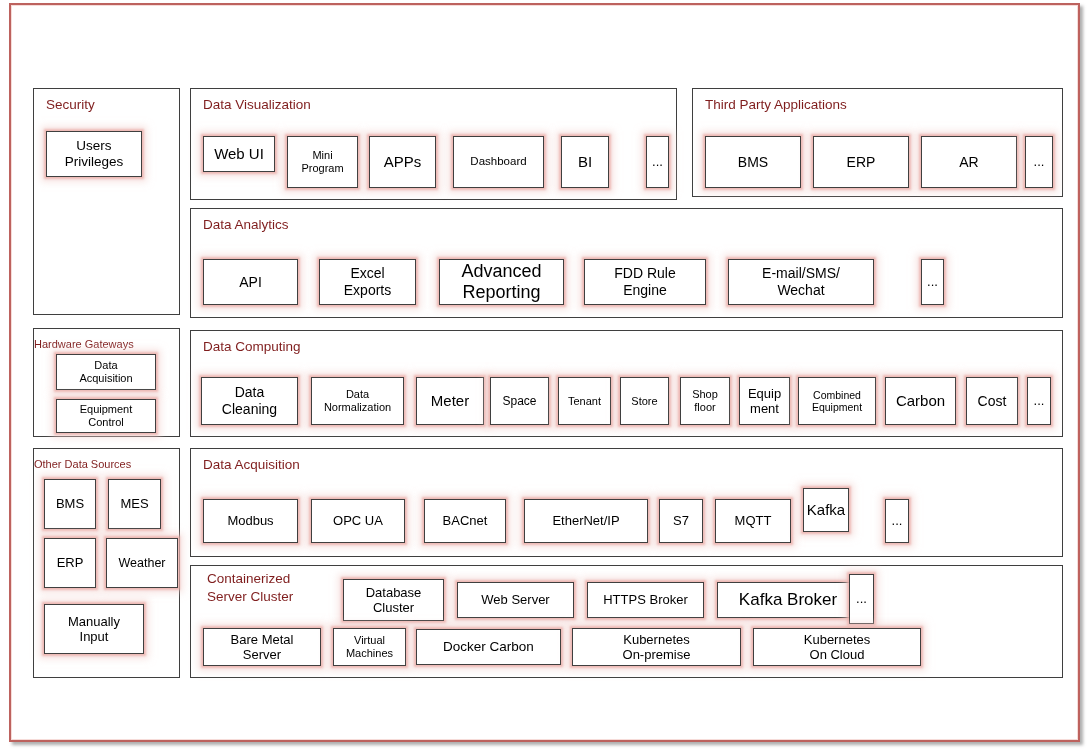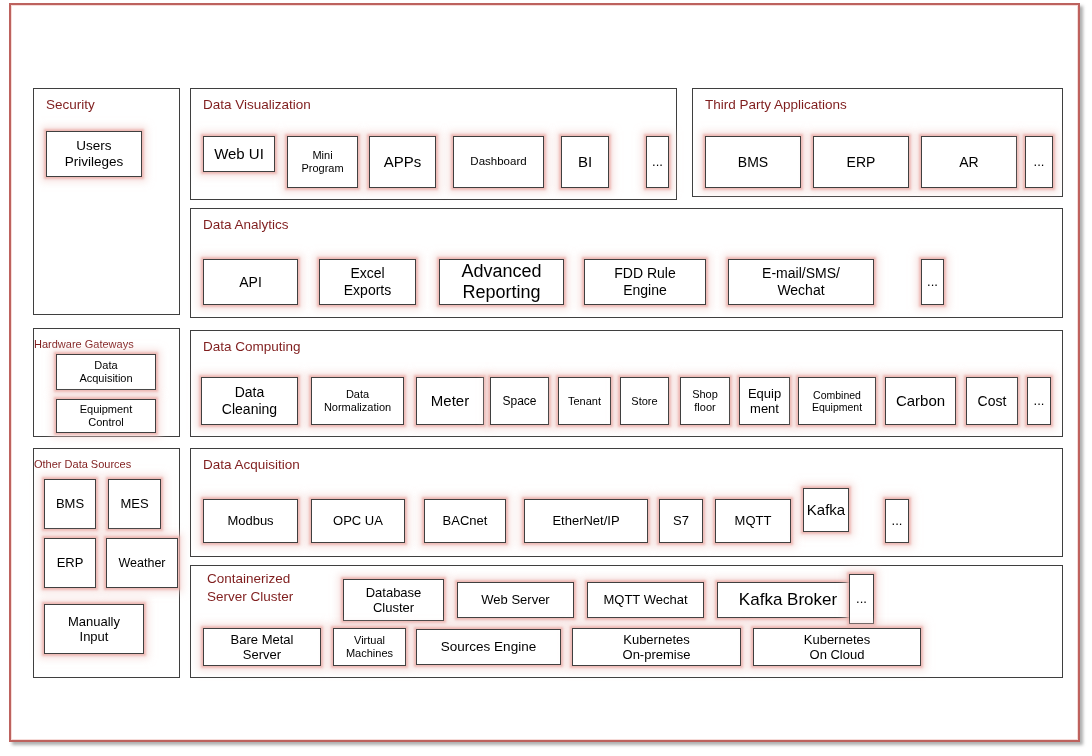--- a/index.html
+++ b/index.html
@@ -111,26 +111,26 @@
     <div class="box" style="left:612px;top:39px;width:46px;height:44px;font-size:15px">Kafka</div>
     <div class="box" style="left:694px;top:50px;width:24px;height:44px;font-size:13px">...</div>
   </section>
 
   <section class="panel" style="left:190px;top:565px;width:873px;height:113px">
     <div class="ptitle" style="left:16px;top:4px">Containerized
 Server Cluster</div>
     <div class="box" style="left:152px;top:13px;width:101px;height:42px;font-size:13px">Database
 Cluster</div>
     <div class="box" style="left:266px;top:16px;width:117px;height:36px;font-size:13px">Web Server</div>
-    <div class="box" style="left:396px;top:16px;width:117px;height:36px;font-size:13px">MQTT Wechat</div>
+    <div class="box" style="left:396px;top:16px;width:117px;height:36px;font-size:13px">HTTPS Broker</div>
     <div class="box" style="left:526px;top:16px;width:142px;height:36px;font-size:17px">Kafka Broker</div>
     <div class="box" style="left:658px;top:8px;width:25px;height:50px;font-size:13px">...</div>
     <div class="box" style="left:12px;top:62px;width:118px;height:38px;font-size:13px">Bare Metal
 Server</div>
     <div class="box" style="left:142px;top:62px;width:73px;height:38px;font-size:11px">Virtual
 Machines</div>
-    <div class="box" style="left:225px;top:63px;width:145px;height:36px;font-size:13.5px">Sources Engine</div>
+    <div class="box" style="left:225px;top:63px;width:145px;height:36px;font-size:13.5px">Docker Carbon</div>
     <div class="box" style="left:381px;top:62px;width:169px;height:38px;font-size:13px">Kubernetes
 On-premise</div>
     <div class="box" style="left:562px;top:62px;width:168px;height:38px;font-size:13px">Kubernetes
 On Cloud</div>
   </section>
 </div>
 
 </body></html>

